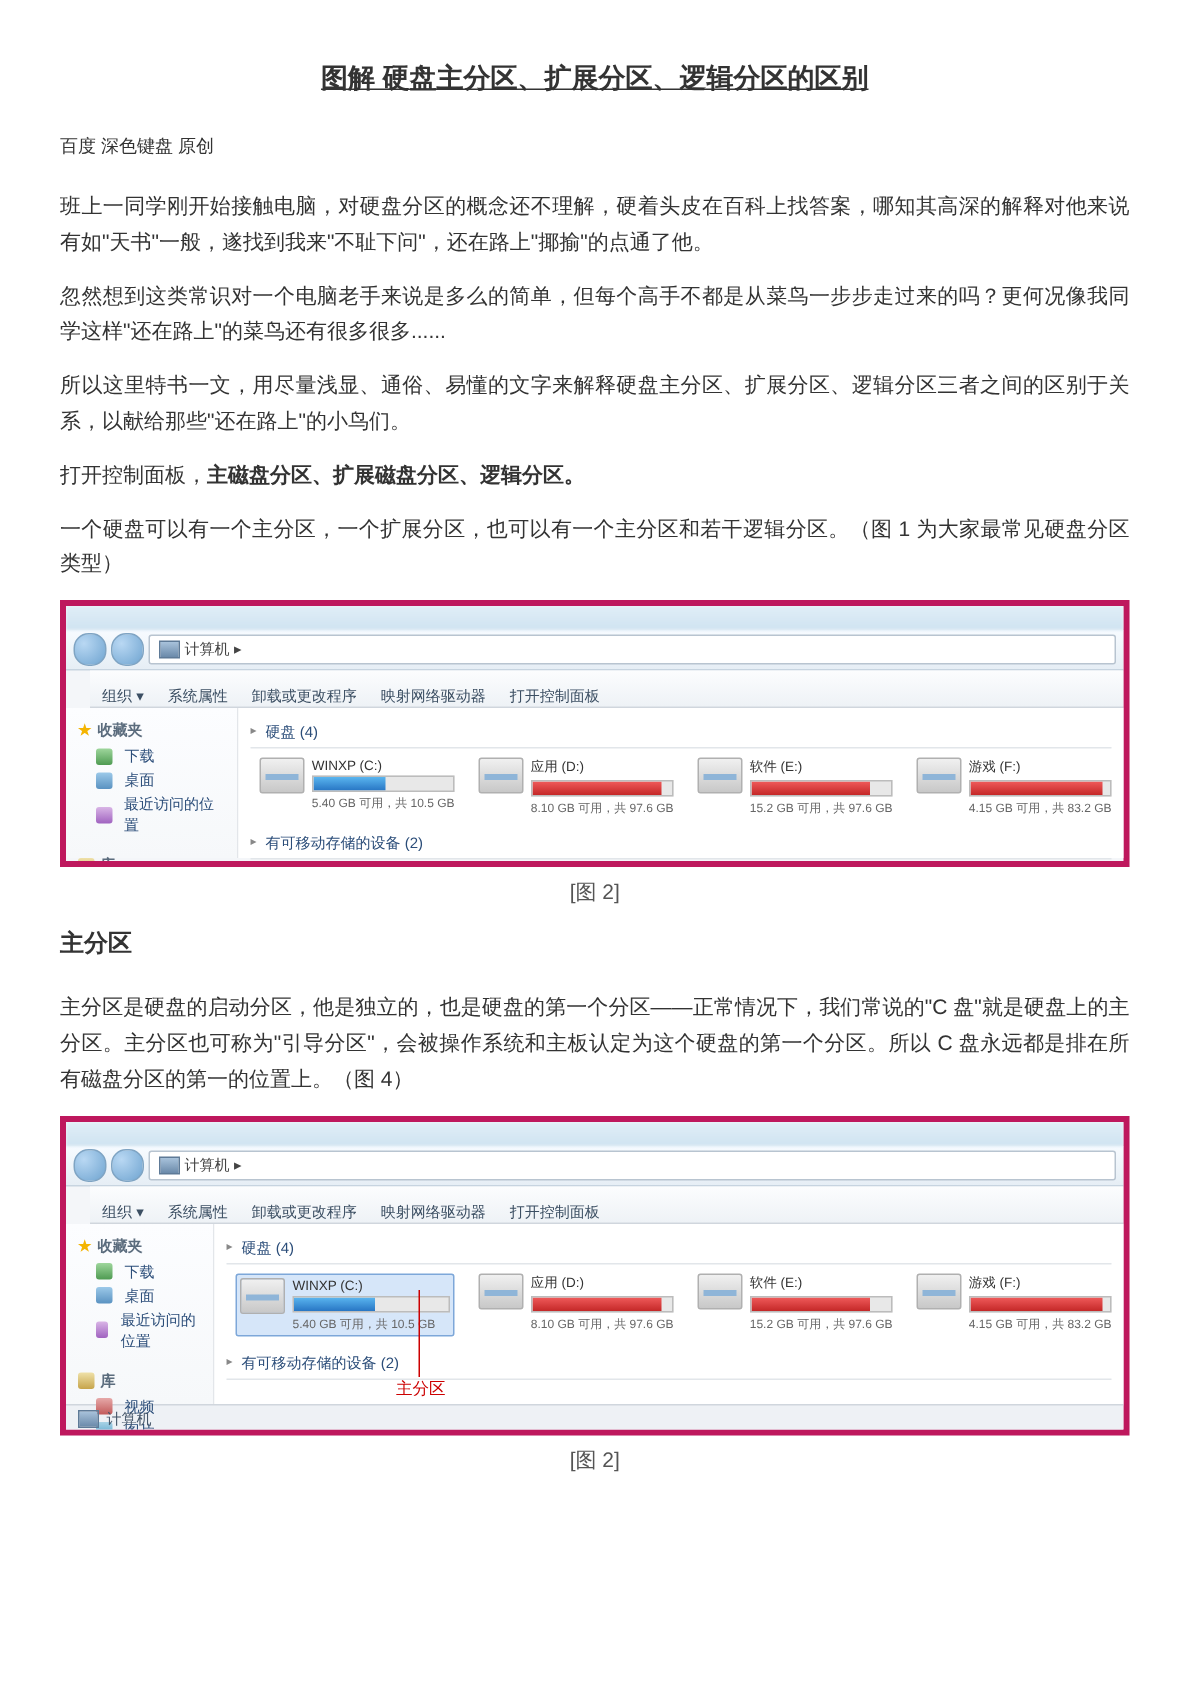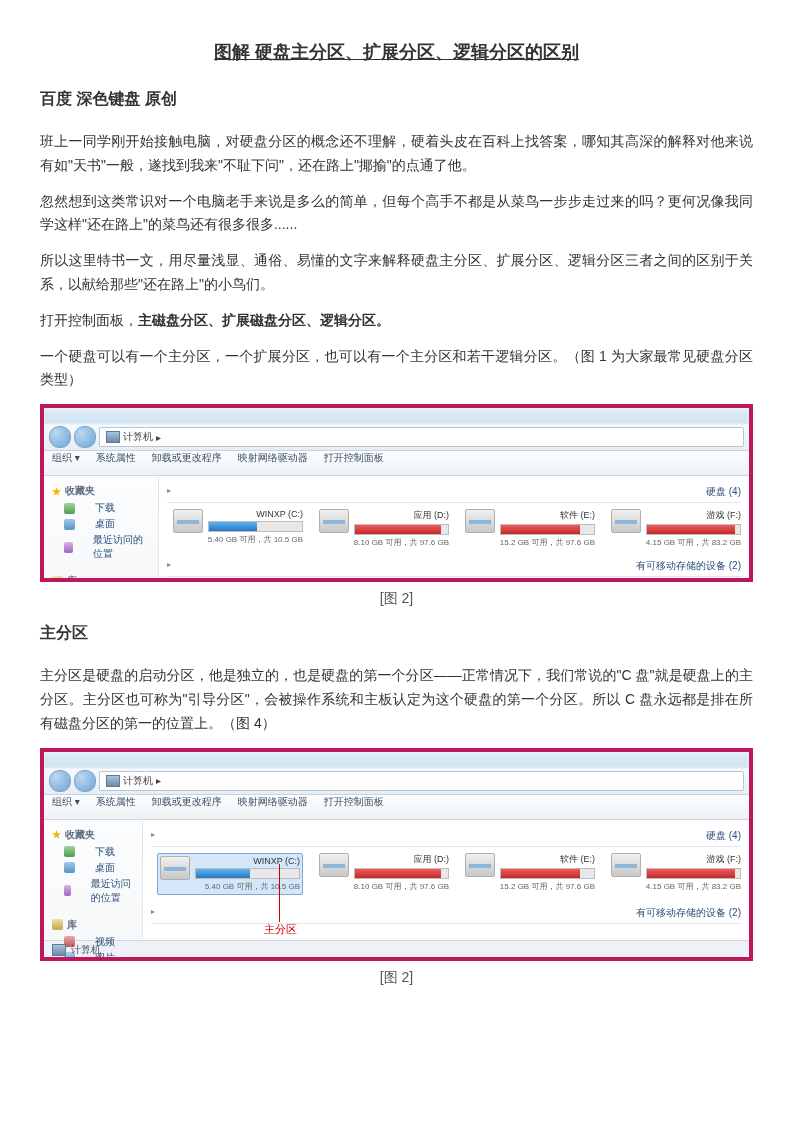--- a/index.html
+++ b/index.html
@@ -13,22 +13,22 @@
     color: #333;
   }
   h1.title {
     text-align: center;
     font-size: 18px;
     font-weight: bold;
     text-decoration: underline;
     margin: 10px 0 25px 0;
   }
   h2.subtitle {
-    font-size: 16px;
-    font-weight: bold;
+    font-size: 12px;
+    font-weight: normal;
     margin: 10px 0 20px 0;
   }
   p.para {
     line-height: 1.7;
     margin: 12px 0;
     text-align: justify;
   }
   .bold { font-weight: bold; }
   .caption {
     text-align: center;
@@ -80,24 +80,25 @@
     align-items: center;
     padding: 0 6px;
     gap: 3px;
     color: #444;
   }
   .ss-toolbar {
     height: 24px;
     background: linear-gradient(#fcfdfe, #eef2f6);
     border-bottom: 1px solid #d0d6dd;
     display: flex;
-    align-items: flex-start;
+    align-items: flex-end;
     padding: 0 8px;
     gap: 16px;
     color: #3c4f63;
+    margin-left: 16px;
   }
   .ss-body {
     display: flex;
     background: #fff;
   }
   .ss-sidebar {
     width: 120px;
     border-right: 1px solid #e3e6ea;
     padding: 6px 4px;
     background: linear-gradient(#fcfdff, #f6f8fa);
@@ -110,38 +111,37 @@
     display: flex;
     align-items: center;
     gap: 4px;
   }
   .star { color: #f4b400; }
   .side-item {
     padding: 1px 4px 1px 16px;
     color: #2b4d79;
     display: flex;
     align-items: center;
-    gap: 20px;
+    gap: 8px;
   }
   .si-icon {
     width: 11px; height: 11px;
     display: inline-block;
     border-radius: 2px;
   }
   .ic-desktop { background: linear-gradient(#9cc9e9,#5a92c1); }
   .ic-dl { background: linear-gradient(#9ed69c,#4f9b52); }
   .ic-recent { background: linear-gradient(#d9b5e6,#a063c0); }
   .ic-video { background: linear-gradient(#e6a9a9,#c25a5a); }
   .ic-pic { background: linear-gradient(#a9d3e6,#4a9cc6); }
   .ic-doc { background: linear-gradient(#efe1a9,#c6a44a); }
   .ss-main {
     flex: 1;
     padding: 6px 8px;
     background: #fff;
-    text-align: right;
   }
   .group-header {
     font-size: 10px;
     color: #2b4d79;
     padding: 3px 0 3px 10px;
     border-bottom: 1px solid #e2e6ea;
     margin-bottom: 4px;
     position: relative;
   }
   .group-header::before {

